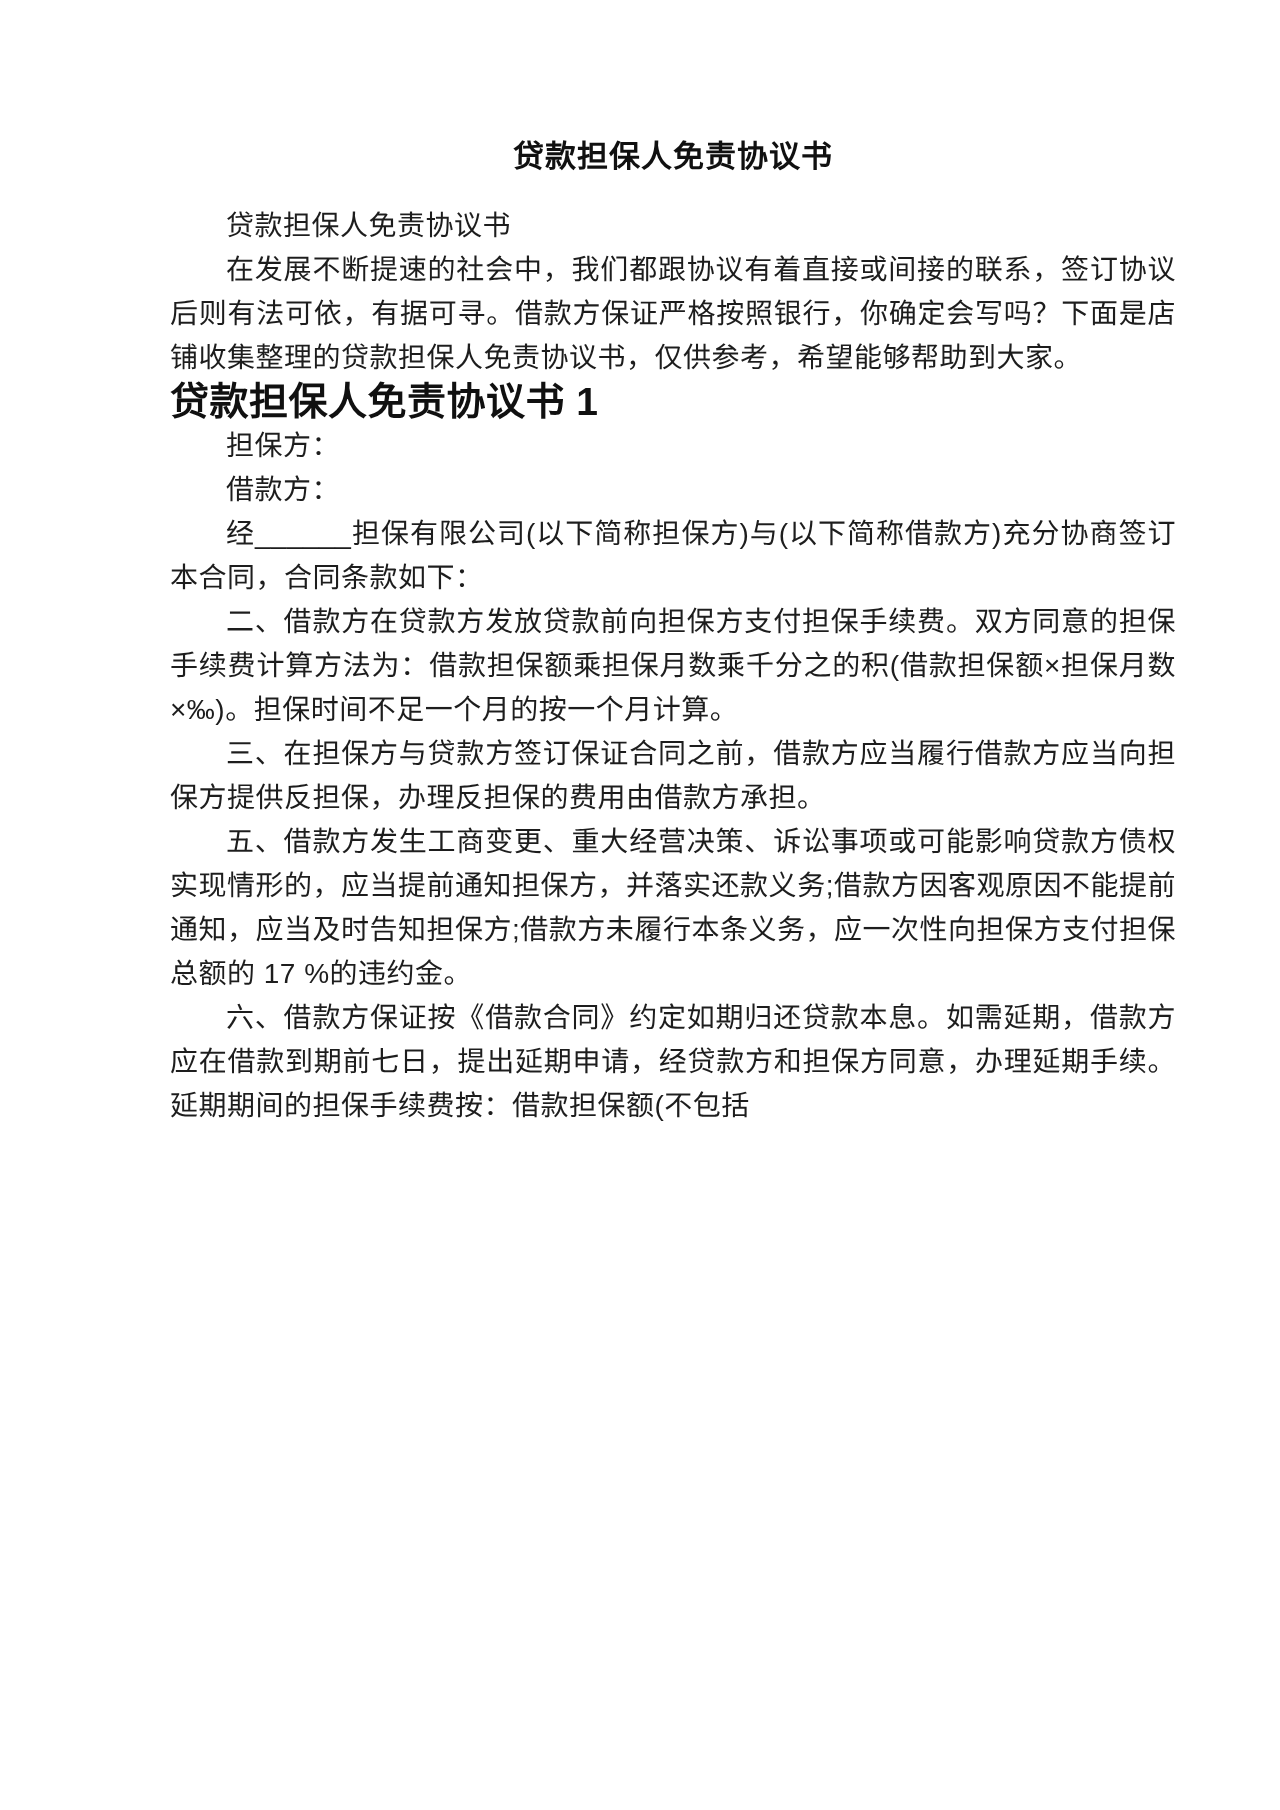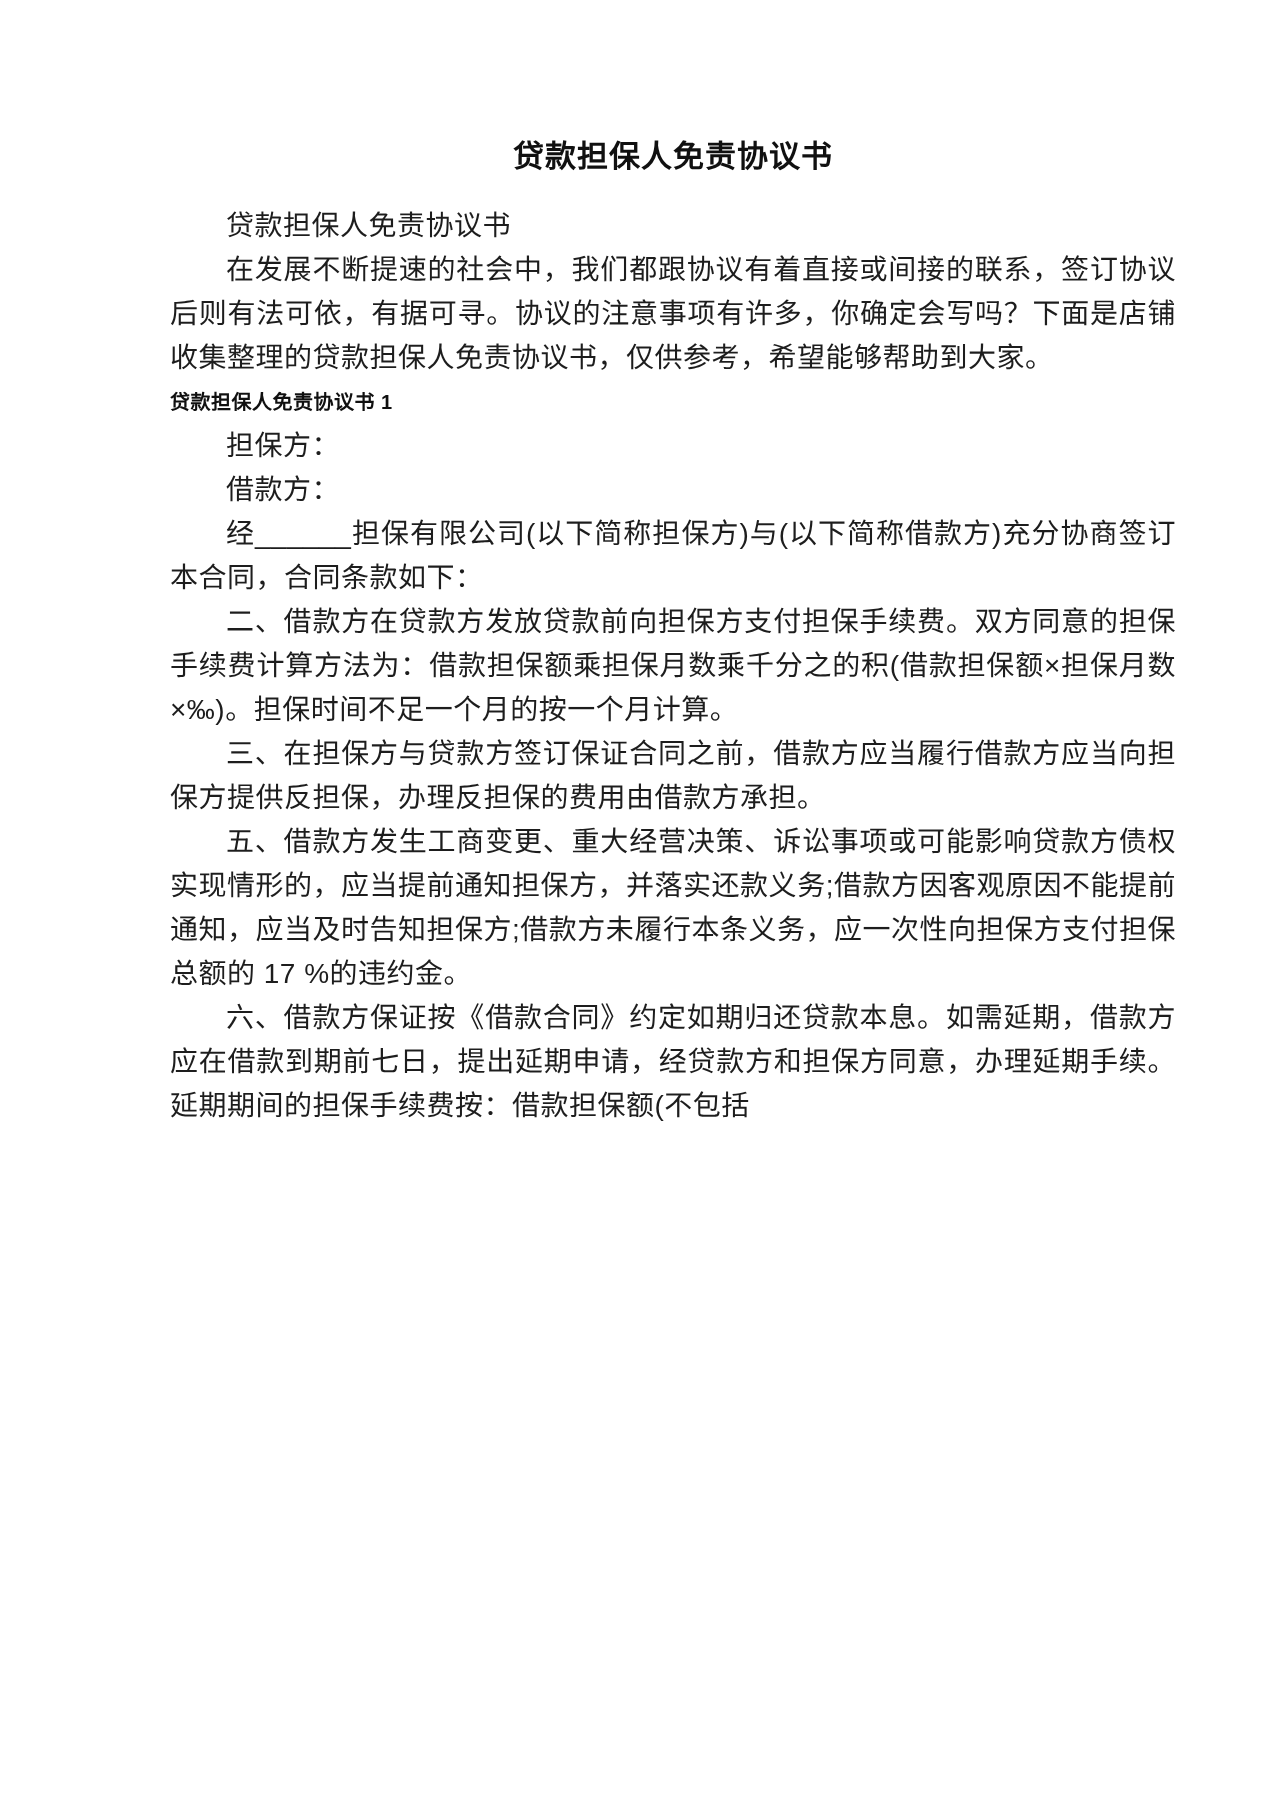--- a/index.html
+++ b/index.html
@@ -35,34 +35,34 @@
     margin: 0;
     font-size: 28px;
     line-height: 44px;
     text-align: justify;
     text-indent: 2em;
     letter-spacing: 0.5px;
     word-break: break-all;
     color: #1d1d1d;
   }
   .block.heading {
-    font-size: 20px;
+    font-size: 39px;
     font-weight: 700;
     text-indent: 0;
     color: #101010;
   }
 </style>
 </head>
 <body>
 
 <div class="page">
   <h1 class="doc-title">贷款担保人免责协议书</h1>
   <div class="doc-body">
       <p class="block paragraph">贷款担保人免责协议书</p>
-      <p class="block paragraph">在发展不断提速的社会中，我们都跟协议有着直接或间接的联系，签订协议后则有法可依，有据可寻。协议的注意事项有许多，你确定会写吗？下面是店铺收集整理的贷款担保人免责协议书，仅供参考，希望能够帮助到大家。</p>
+      <p class="block paragraph">在发展不断提速的社会中，我们都跟协议有着直接或间接的联系，签订协议后则有法可依，有据可寻。借款方保证严格按照银行，你确定会写吗？下面是店铺收集整理的贷款担保人免责协议书，仅供参考，希望能够帮助到大家。</p>
       <p class="block heading">贷款担保人免责协议书 1</p>
       <p class="block paragraph">担保方：</p>
       <p class="block paragraph">借款方：</p>
       <p class="block paragraph">经______担保有限公司(以下简称担保方)与(以下简称借款方)充分协商签订本合同，合同条款如下：</p>
       <p class="block paragraph">二、借款方在贷款方发放贷款前向担保方支付担保手续费。双方同意的担保手续费计算方法为：借款担保额乘担保月数乘千分之的积(借款担保额×担保月数×‰)。担保时间不足一个月的按一个月计算。</p>
       <p class="block paragraph">三、在担保方与贷款方签订保证合同之前，借款方应当履行借款方应当向担保方提供反担保，办理反担保的费用由借款方承担。</p>
       <p class="block paragraph">五、借款方发生工商变更、重大经营决策、诉讼事项或可能影响贷款方债权实现情形的，应当提前通知担保方，并落实还款义务;借款方因客观原因不能提前通知，应当及时告知担保方;借款方未履行本条义务，应一次性向担保方支付担保总额的 17 %的违约金。</p>
       <p class="block paragraph">六、借款方保证按《借款合同》约定如期归还贷款本息。如需延期，借款方应在借款到期前七日，提出延期申请，经贷款方和担保方同意，办理延期手续。延期期间的担保手续费按：借款担保额(不包括</p>
     </div>
 </div>

